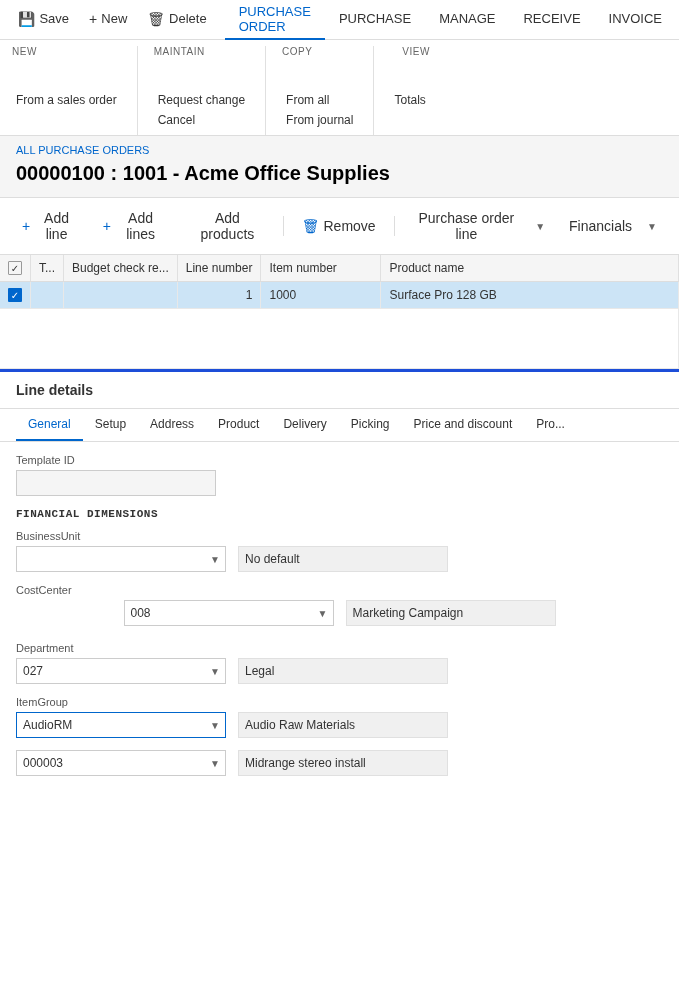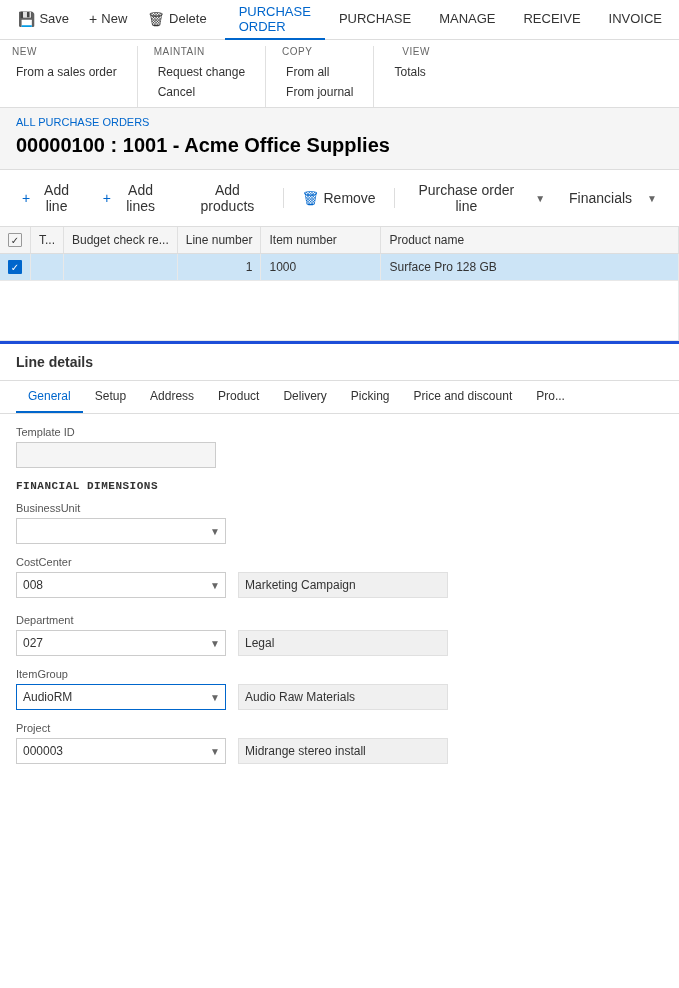--- a/index.html
+++ b/index.html
@@ -11,21 +11,21 @@
     .top-nav-btn .icon { font-size: 14px; }
     .top-nav-tabs { display: flex; align-items: center; margin-left: 8px; }
     .nav-tab { padding: 0 14px; height: 40px; display: flex; align-items: center; font-size: 13px; font-weight: 500; color: #333; cursor: pointer; border-bottom: 2px solid transparent; }
     .nav-tab.active { color: #0066cc; border-bottom: 2px solid #0066cc; }
 
     
     .ribbon { background: #fff; border-bottom: 1px solid #ddd; padding: 6px 12px 0 12px; display: flex; gap: 0; }
     .ribbon-group { display: flex; flex-direction: column; border-right: 1px solid #e0e0e0; padding: 0 16px 6px 0; margin-right: 16px; }
     .ribbon-group:last-child { border-right: none; text-align: right; }
     .ribbon-group-label { font-size: 10px; color: #666; text-transform: uppercase; margin-bottom: 6px; letter-spacing: 0.5px; }
-    .ribbon-flat-items { display: flex; flex-direction: column; gap: 2px; }
+    .ribbon-flat-items { display: flex; flex-direction: column; gap: 2px; margin-top: 28px; }
     .ribbon-flat-item { font-size: 12px; color: #333; padding: 2px 4px; cursor: pointer; border-radius: 2px; }
 
     
     .page-header { background: #f5f5f5; border-bottom: 1px solid #ddd; padding: 8px 16px 12px 16px; }
     .breadcrumb { font-size: 11px; color: #0066cc; cursor: pointer; text-transform: uppercase; margin-bottom: 6px; }
     .page-title { font-size: 20px; font-weight: 600; color: #000; }
 
     
     .toolbar { display: flex; align-items: center; padding: 8px 12px; border-bottom: 1px solid #ddd; gap: 4px; background: #fff; }
     .toolbar-btn { display: flex; align-items: center; gap: 4px; padding: 4px 10px; font-size: 12px; color: #333; cursor: pointer; border: none; background: none; border-radius: 2px; }
@@ -220,26 +220,27 @@
 
     <div class="form-field">
       <label class="form-label">BusinessUnit</label>
       <div class="form-row" style="margin-bottom:0;">
         <div class="select-wrapper">
           <select class="form-select">
             <option value=""></option>
           </select>
           <span class="select-arrow">▼</span>
         </div>
+        <div class="form-readonly">No default</div>
       </div>
     </div>
 
     <div class="form-field">
       <label class="form-label">CostCenter</label>
-      <div class="form-row" style="margin-bottom:16px;">
+      <div class="form-row" style="margin-bottom:16px;justify-content:center;">
         <div class="select-wrapper">
           <select class="form-select">
             <option value="008" selected="">008</option>
           </select>
           <span class="select-arrow">▼</span>
         </div>
         <div class="form-readonly">Marketing Campaign</div>
       </div>
     </div>
 
@@ -263,21 +264,20 @@
           <select class="form-select select-blue">
             <option value="AudioRM" selected="">AudioRM</option>
           </select>
           <span class="select-arrow">▼</span>
         </div>
         <div class="form-readonly">Audio Raw Materials</div>
       </div>
     </div>
 
     <div class="form-field">
-      <label class="form-label">Project</label>
       <div class="form-row" style="margin-bottom:0;">
         <div class="select-wrapper">
           <select class="form-select">
             <option value="000003" selected="">000003</option>
           </select>
           <span class="select-arrow">▼</span>
         </div>
         <div class="form-readonly">Midrange stereo install</div>
       </div>
     </div>

